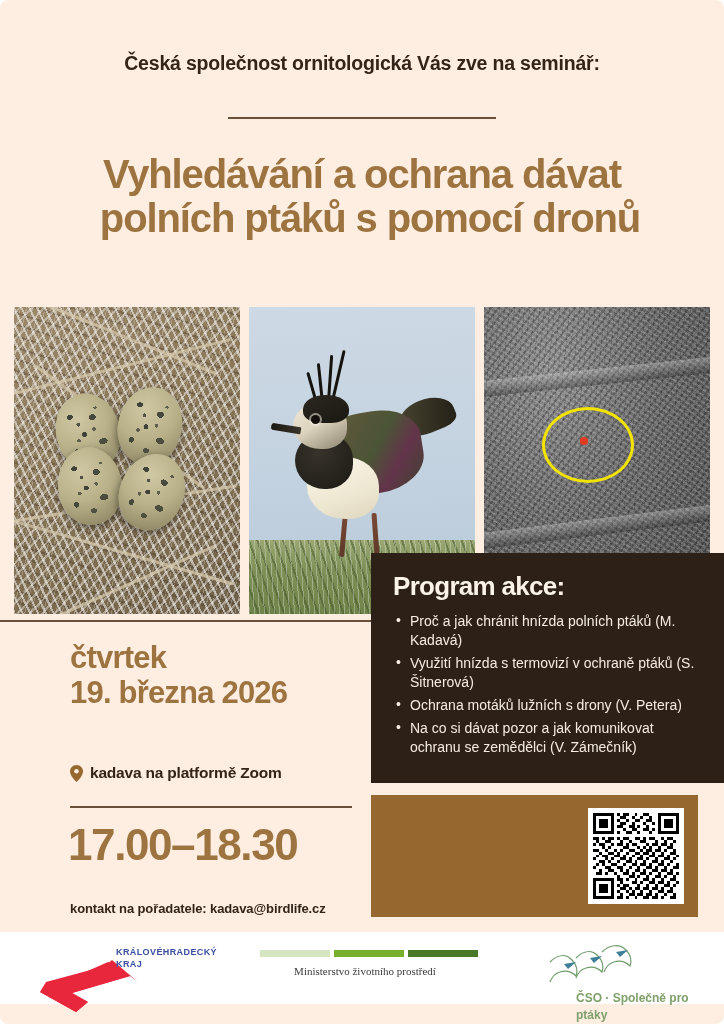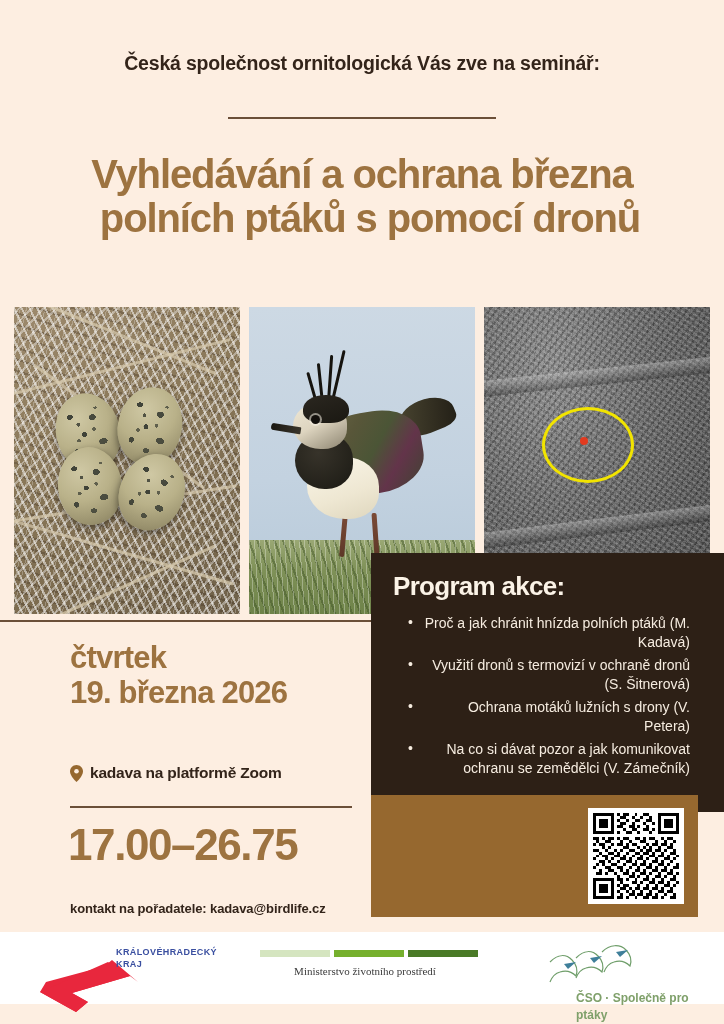--- a/index.html
+++ b/index.html
@@ -9,20 +9,21 @@
   }
   body {
     font-family: "Liberation Sans", sans-serif;
   }
   #poster {
     position: relative;
     width: 724px;
     height: 1024px;
     background: #fdeee1;
     overflow: hidden;
+    border-radius: 8px;
   }
 
   
   .invite {
     position: absolute;
     top: 52px;
     left: 0;
     width: 724px;
     text-align: center;
     font-size: 19.5px;
@@ -318,24 +319,23 @@
     background: #2d2016;
   }
   .program h2 {
     margin: 0 0 10px 0;
     font-size: 26px;
     font-weight: 800;
     letter-spacing: -0.7px;
     color: #fbf3e7;
   }
   .program ul {
-    margin: 12px;
+    margin: 0;
     padding: 0 0 0 17px;
     list-style: none;
-    text-align: right;
   }
   .program li {
     position: relative;
     font-size: 14px;
     line-height: 1.36;
     color: #f6ece0;
     margin-bottom: 4px;
   }
   .program li::before {
     content: "•";
@@ -462,21 +462,21 @@
 </style>
 </head>
 <body>
 
 <div id="poster">
 
   <div class="invite">Česká společnost ornitologická Vás zve na seminář:</div>
   <div class="rule-top"></div>
 
   <div class="title">
-    <span>Vyhledávání a ochrana března</span>
+    <span>Vyhledávání a ochrana dávat</span>
     <span class="l2">polních ptáků s pomocí dronů</span>
   </div>
 
   <div class="photoband">
 
     <div class="photo">
       <div class="nest-bg"></div>
       <div class="straw" style="left:-10px;top:24px;width:220px;transform:rotate(22deg)"></div>
       <div class="straw" style="left:-20px;top:60px;width:240px;transform:rotate(-14deg)"></div>
       <div class="straw" style="left:0;top:118px;width:210px;transform:rotate(36deg)"></div>
@@ -527,28 +527,28 @@
 
   <div class="venue">
     <svg class="pin" viewBox="0 0 13 17">
       <path d="M6.5 0C2.9 0 0 2.9 0 6.5C0 11.2 6.5 17 6.5 17S13 11.2 13 6.5C13 2.9 10.1 0 6.5 0Z" fill="#96682f"></path>
       <circle cx="6.5" cy="6.3" r="2.3" fill="#fdeee1"></circle>
     </svg>
     <span>kadava na platformě Zoom</span>
   </div>
 
   <div class="rule-time"></div>
-  <div class="time">17.00–26.75</div>
+  <div class="time">17.00–18.30</div>
   <div class="contact">kontakt na pořadatele: kadava@birdlife.cz</div>
 
   <div class="program">
     <h2>Program akce:</h2>
     <ul>
       <li>Proč a jak chránit hnízda polních ptáků (M. Kadavá)</li>
-      <li>Využití dronů s termovizí v ochraně dronů (S. Šitnerová)</li>
+      <li>Využití hnízda s termovizí v ochraně ptáků (S. Šitnerová)</li>
       <li>Ochrana motáků lužních s drony (V. Petera)</li>
       <li>Na co si dávat pozor a jak komunikovat ochranu se zemědělci (V. Zámečník)</li>
     </ul>
   </div>
 
   <div class="qrpanel">
     <div class="qrbox">
       <svg viewBox="0 0 29 29" shape-rendering="crispEdges">
         <rect width="29" height="29" fill="#ffffff"></rect>
         <g fill="#000000">

